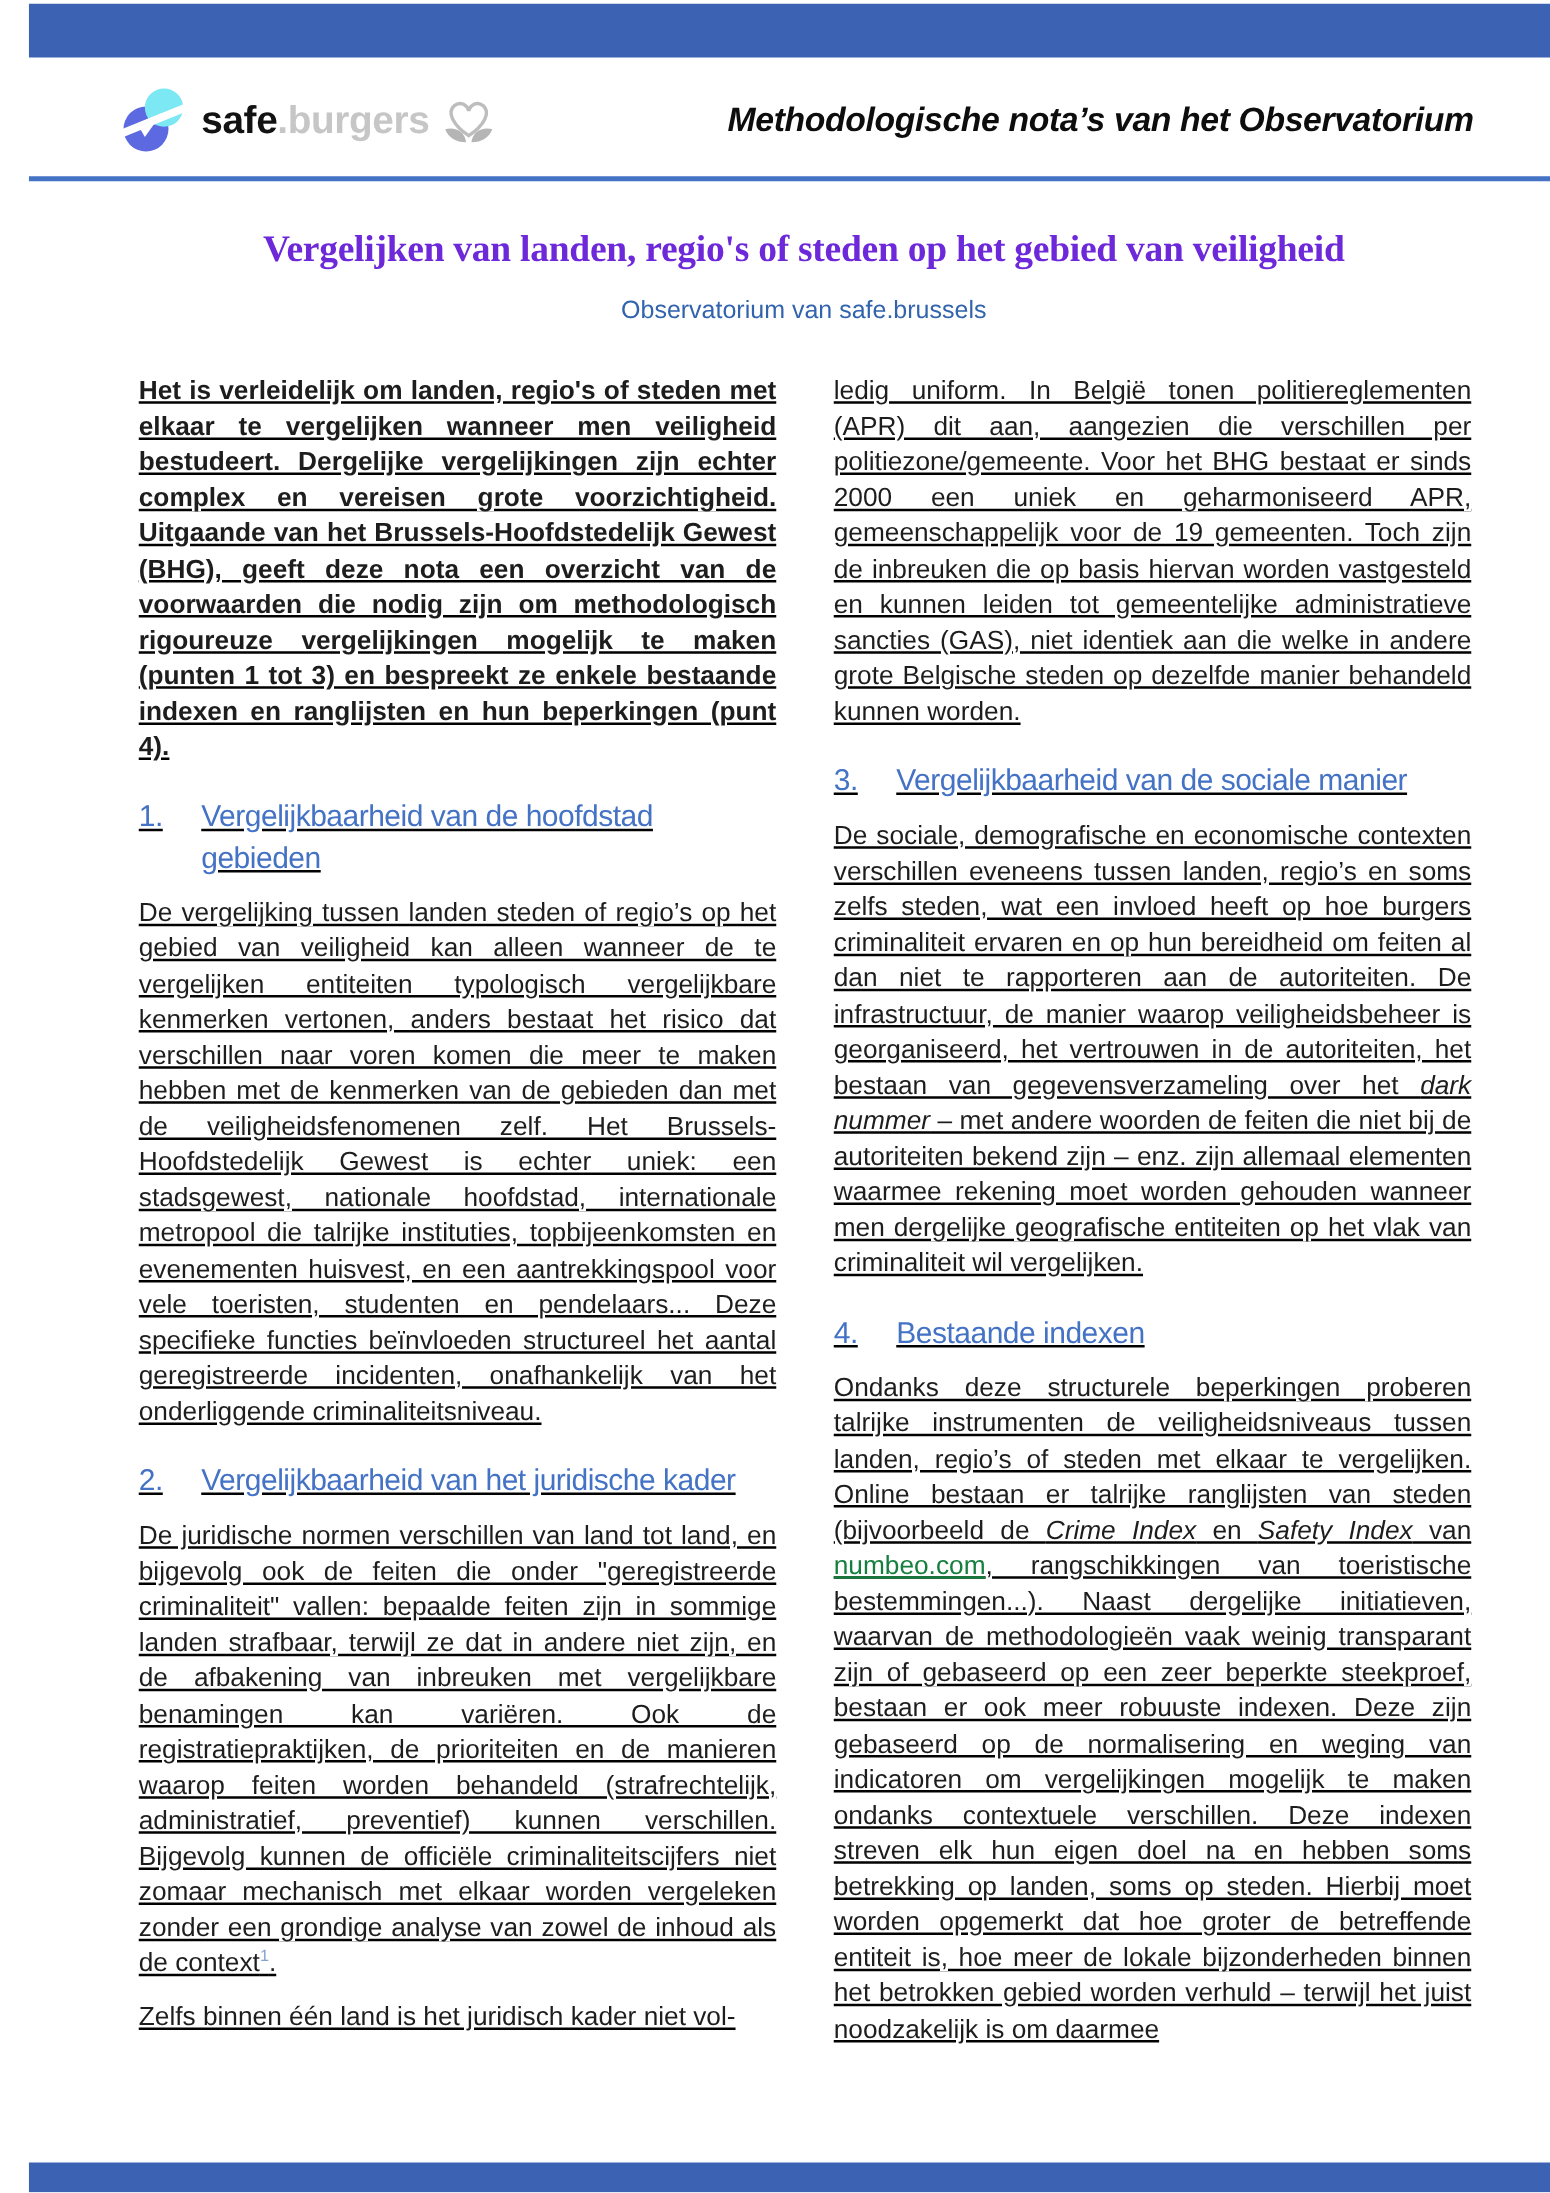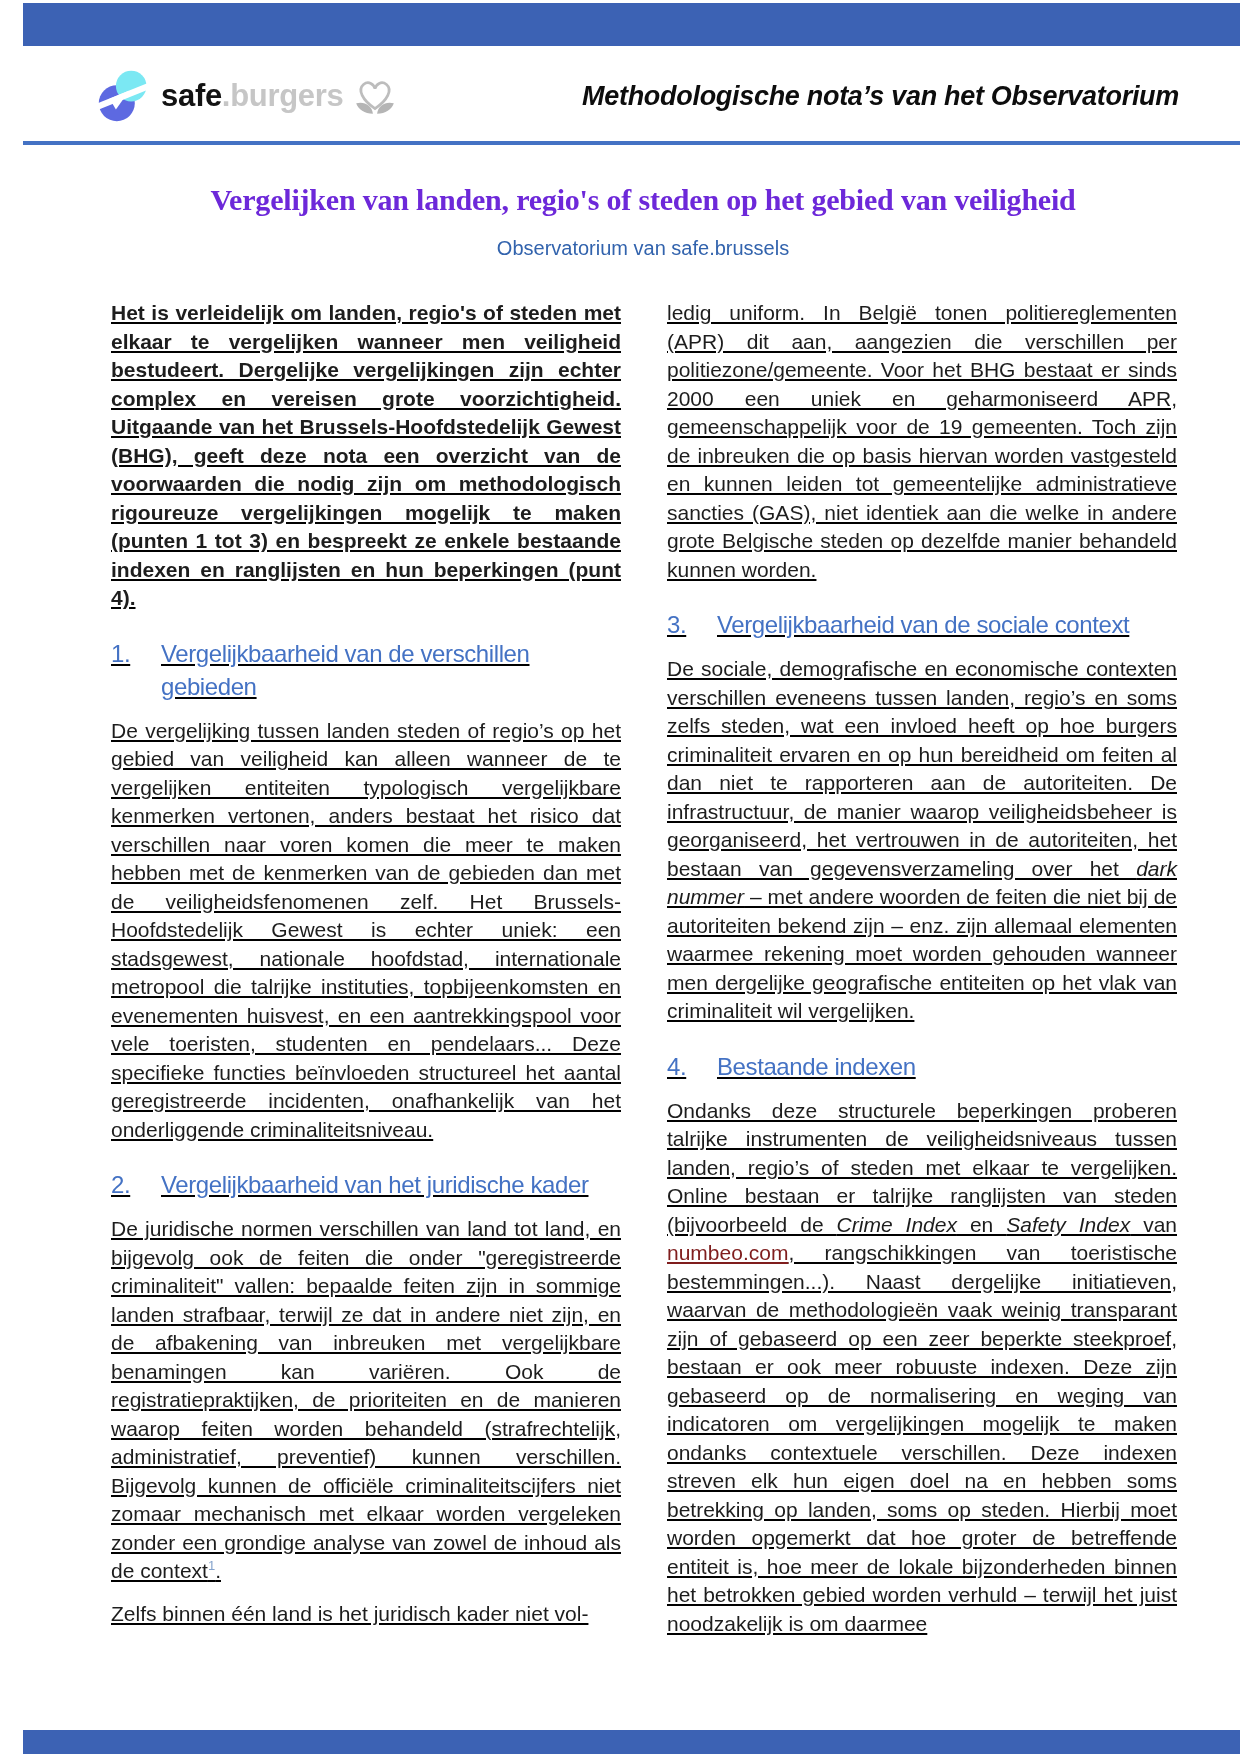--- a/index.html
+++ b/index.html
@@ -30,21 +30,21 @@
 
   .col p{margin:0 0 14px 0;font-size:21px;line-height:28.5px;text-align:justify;color:#1d1d1d;}
   .intro{font-weight:bold;}
 
   .section-h{display:flex;margin:24px 0 14px 0;color:#4472c4;
              font-size:24px;line-height:33px;letter-spacing:-0.4px;text-align:left;}
   .h-num{flex:0 0 50px;}
   .h-text{flex:1;}
 
   .seg-italic{font-style:italic;}
-  .seg-link{color:#7f1d1d;text-decoration:underline;cursor:pointer;}
+  .seg-link{color:#15803d;text-decoration:underline;cursor:pointer;}
   sup.seg-sup{color:#85a3cc;font-size:13px;line-height:0;}
 </style>
 </head>
 <body>
 
 <div class="page">
 
   <div class="top-bar"></div>
 
   <header>
@@ -74,38 +74,38 @@
   <h1 class="doc-title">Vergelijken van landen, regio's of steden op het gebied van veiligheid</h1>
   <div class="doc-subtitle">Observatorium van safe.brussels</div>
 
   <main class="columns">
 
     <section class="col">
       <p class="intro">Het is verleidelijk om landen, regio's of steden met elkaar te vergelijken wanneer men veiligheid bestudeert. Dergelijke vergelijkingen zijn echter complex en vereisen grote voorzichtigheid. Uitgaande van het Brussels-Hoofdstedelijk Gewest (BHG), geeft deze nota een overzicht van de voorwaarden die nodig zijn om methodologisch rigoureuze vergelijkingen mogelijk te maken (punten 1 tot 3) en bespreekt ze enkele bestaande indexen en ranglijsten en hun beperkingen (punt 4).</p>
 
       <div class="section-h">
         <span class="h-num">1.</span>
-        <span class="h-text">Vergelijkbaarheid van de verschillen gebieden</span>
+        <span class="h-text">Vergelijkbaarheid van de hoofdstad gebieden</span>
       </div>
       <p>De vergelijking tussen landen steden of regio’s op het gebied van veiligheid kan alleen wanneer de te vergelijken entiteiten typologisch vergelijkbare kenmerken vertonen, anders bestaat het risico dat verschillen naar voren komen die meer te maken hebben met de kenmerken van de gebieden dan met de veiligheidsfenomenen zelf. Het Brussels-Hoofdstedelijk Gewest is echter uniek: een stadsgewest, nationale hoofdstad, internationale metropool die talrijke instituties, topbijeenkomsten en evenementen huisvest, en een aantrekkingspool voor vele toeristen, studenten en pendelaars... Deze specifieke functies beïnvloeden structureel het aantal geregistreerde incidenten, onafhankelijk van het onderliggende criminaliteitsniveau.</p>
 
       <div class="section-h">
         <span class="h-num">2.</span>
         <span class="h-text">Vergelijkbaarheid van het juridische kader</span>
       </div>
       <p><span>De juridische normen verschillen van land tot land, en bijgevolg ook de feiten die onder "geregistreerde criminaliteit" vallen: bepaalde feiten zijn in sommige landen strafbaar, terwijl ze dat in andere niet zijn, en de afbakening van inbreuken met vergelijkbare benamingen kan variëren. Ook de registratiepraktijken, de prioriteiten en de manieren waarop feiten worden behandeld (strafrechtelijk, administratief, preventief) kunnen verschillen. Bijgevolg kunnen de officiële criminaliteitscijfers niet zomaar mechanisch met elkaar worden vergeleken zonder een grondige analyse van zowel de inhoud als de context</span><sup class="seg-sup">1</sup><span>.</span></p>
       <p>Zelfs binnen één land is het juridisch kader niet vol-</p>
     </section>
 
     <section class="col">
       <p>ledig uniform. In België tonen politiereglementen (APR) dit aan, aangezien die verschillen per politiezone/gemeente. Voor het BHG bestaat er sinds 2000 een uniek en geharmoniseerd APR, gemeenschappelijk voor de 19 gemeenten. Toch zijn de inbreuken die op basis hiervan worden vastgesteld en kunnen leiden tot gemeentelijke administratieve sancties (GAS), niet identiek aan die welke in andere grote Belgische steden op dezelfde manier behandeld kunnen worden.</p>
 
       <div class="section-h">
         <span class="h-num">3.</span>
-        <span class="h-text">Vergelijkbaarheid van de sociale context</span>
+        <span class="h-text">Vergelijkbaarheid van de sociale manier</span>
       </div>
       <p><span>De sociale, demografische en economische contexten verschillen eveneens tussen landen, regio’s en soms zelfs steden, wat een invloed heeft op hoe burgers criminaliteit ervaren en op hun bereidheid om feiten al dan niet te rapporteren aan de autoriteiten. De infrastructuur, de manier waarop veiligheidsbeheer is georganiseerd, het vertrouwen in de autoriteiten, het bestaan van gegevensverzameling over het </span><span class="seg-italic">dark nummer</span><span> – met andere woorden de feiten die niet bij de autoriteiten bekend zijn – enz. zijn allemaal elementen waarmee rekening moet worden gehouden wanneer men dergelijke geografische entiteiten op het vlak van criminaliteit wil vergelijken.</span></p>
 
       <div class="section-h">
         <span class="h-num">4.</span>
         <span class="h-text">Bestaande indexen</span>
       </div>
       <p><span>Ondanks deze structurele beperkingen proberen talrijke instrumenten de veiligheidsniveaus tussen landen, regio’s of steden met elkaar te vergelijken. Online bestaan er talrijke ranglijsten van steden (bijvoorbeeld de </span><span class="seg-italic">Crime Index</span><span> en </span><span class="seg-italic">Safety Index</span><span> van </span><span class="seg-link">numbeo.com</span><span>, rangschikkingen van toeristische bestemmingen...). Naast dergelijke initiatieven, waarvan de methodologieën vaak weinig transparant zijn of gebaseerd op een zeer beperkte steekproef, bestaan er ook meer robuuste indexen. Deze zijn gebaseerd op de normalisering en weging van indicatoren om vergelijkingen mogelijk te maken ondanks contextuele verschillen. Deze indexen streven elk hun eigen doel na en hebben soms betrekking op landen, soms op steden. Hierbij moet worden opgemerkt dat hoe groter de betreffende entiteit is, hoe meer de lokale bijzonderheden binnen het betrokken gebied worden verhuld – terwijl het juist noodzakelijk is om daarmee</span></p>
     </section>
 

